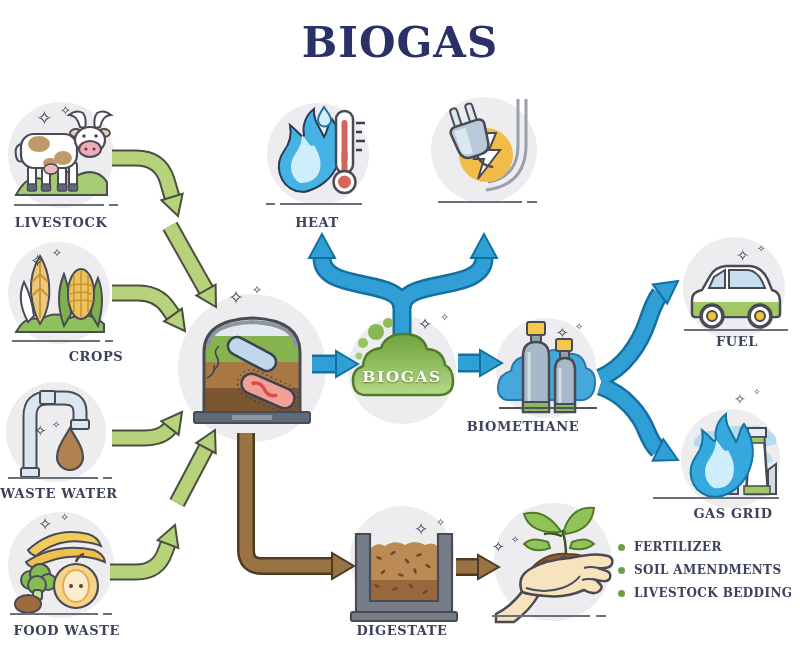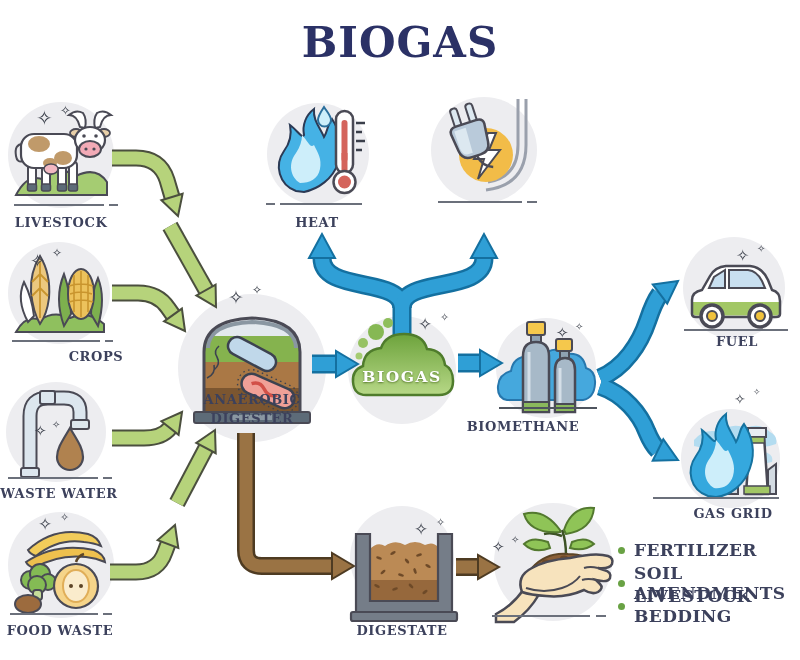--- a/index.html
+++ b/index.html
@@ -10,21 +10,21 @@
   .lbl{position:absolute;text-align:center;font-weight:bold;color:#3c415c;
        font-size:13px;letter-spacing:0.6px;line-height:1.45;}
   .title{position:absolute;left:0;right:0;top:18px;text-align:center;font-weight:bold;
          font-size:42px;color:#2b3166;letter-spacing:1px;}
   .cloudtxt{position:absolute;text-align:center;font-weight:bold;color:#ffffff;
             font-size:15.5px;letter-spacing:1.5px;text-shadow:0 1px 2px rgba(60,90,20,.75);}
   .gl{position:absolute;height:2px;background:#6b707b;}
   .sp{position:absolute;color:#3a3f4a;font-family:"DejaVu Sans",sans-serif;line-height:1;}
   .bullet-row{position:absolute;display:flex;align-items:center;gap:9px;}
   .dot{width:7px;height:7px;border-radius:50%;background:#69a244;flex:0 0 auto;}
-  .bullet-txt{font-weight:bold;color:#3c415c;font-size:17px;letter-spacing:0.4px;}
+  .bullet-txt{font-weight:bold;color:#3c415c;font-size:12px;letter-spacing:0.4px;}
   svg{overflow:visible;}
 </style>
 </head>
 <body>
 
 <div class="canvas">
 
   <div class="title">BIOGAS</div>
 
   <div class="circle" style="left:8px;top:102px;width:106px;height:106px;"></div>
@@ -370,22 +370,21 @@
   <span class="sp" style="left:734px;top:392px;font-size:14px;">✧</span>
   <span class="sp" style="left:753px;top:388px;font-size:9px;">✧</span>
   <span class="sp" style="left:414px;top:521px;font-size:17px;">✧</span>
   <span class="sp" style="left:436px;top:517px;font-size:11px;">✧</span>
   <span class="sp" style="left:492px;top:540px;font-size:15px;">✧</span>
   <span class="sp" style="left:511px;top:535px;font-size:10px;">✧</span>
 
   <div class="lbl" style="left:1px;top:214px;width:120px;">LIVESTOCK</div>
   <div class="lbl" style="left:0px;top:348px;width:120px;padding-left:36px;">CROPS</div>
   <div class="lbl" style="left:-2px;top:485px;width:122px;">WASTE WATER</div>
-  <div class="lbl" style="left:0px;top:622px;width:120px;">FOOD WASTE</div>
-  <div class="lbl" style="left:197px;top:391px;width:110px;">ANAEROBIC DIGESTER</div>
+  <div class="lbl" style="left:0px;top:622px;width:120px;text-align:right;">FOOD WASTE</div>
   <div class="lbl" style="left:267px;top:214px;width:100px;">HEAT</div>
   <div class="lbl" style="left:453px;top:418px;width:140px;">BIOMETHANE</div>
   <div class="lbl" style="left:687px;top:333px;width:100px;">FUEL</div>
   <div class="lbl" style="left:673px;top:505px;width:120px;">GAS GRID</div>
   <div class="lbl" style="left:342px;top:622px;width:120px;">DIGESTATE</div>
 
   <div class="bullet-row" style="left:618px;top:540px;">
     <span class="dot"></span>
     <span class="bullet-txt">FERTILIZER</span>
   </div>

